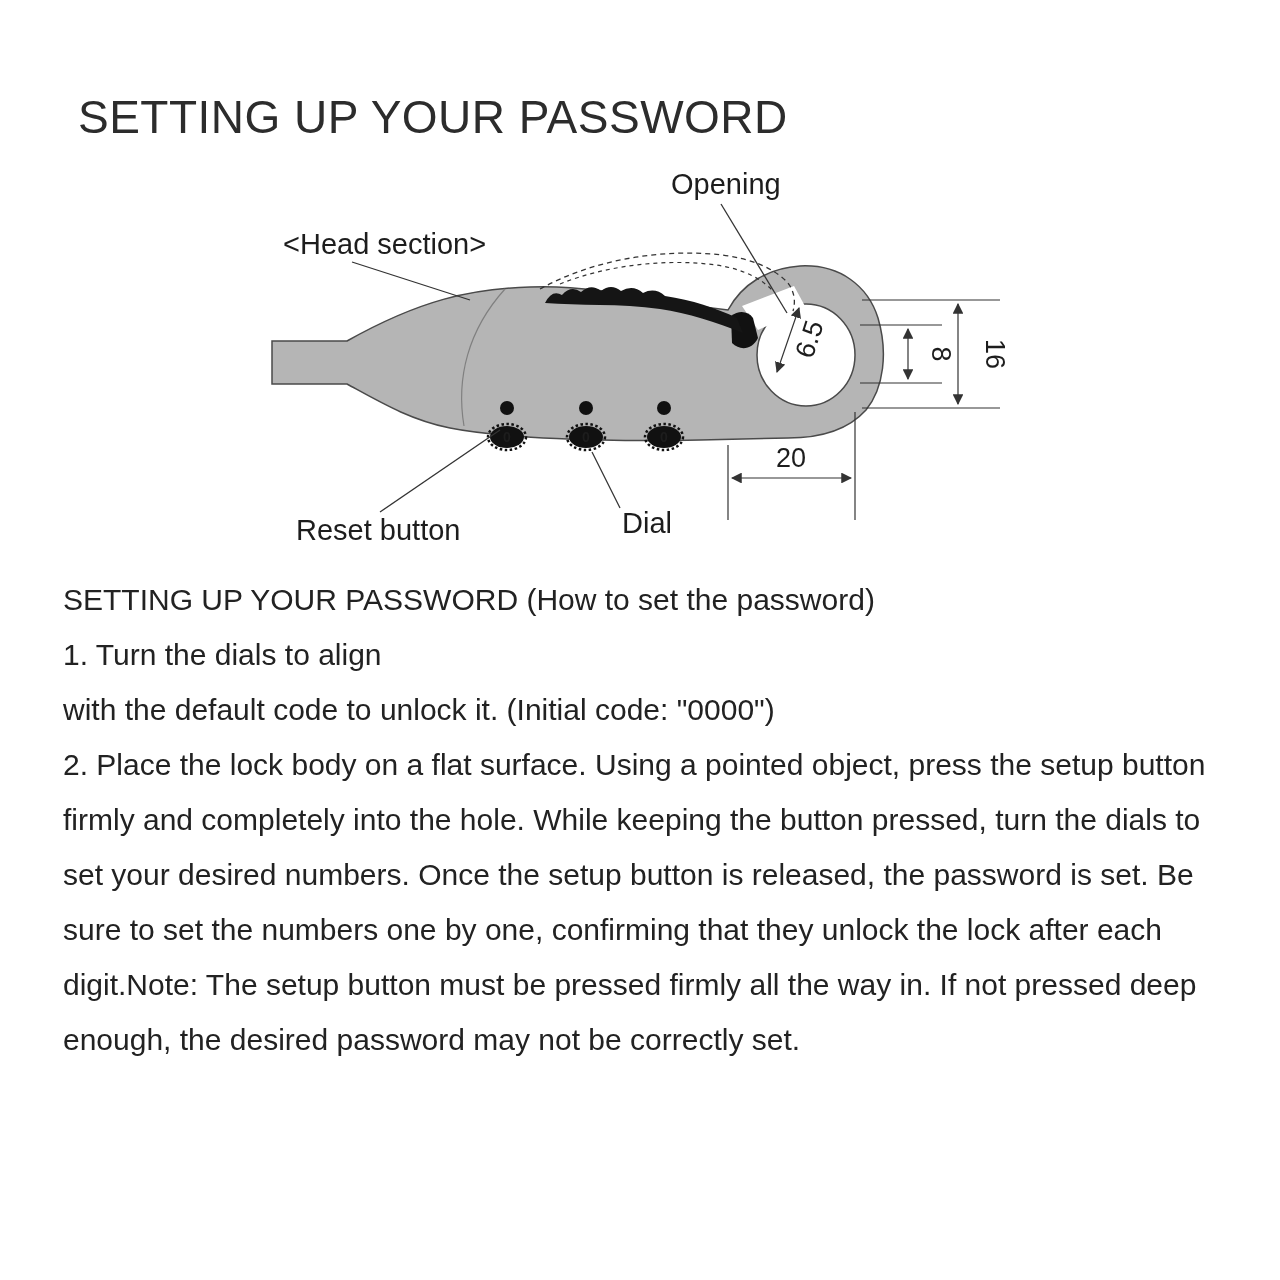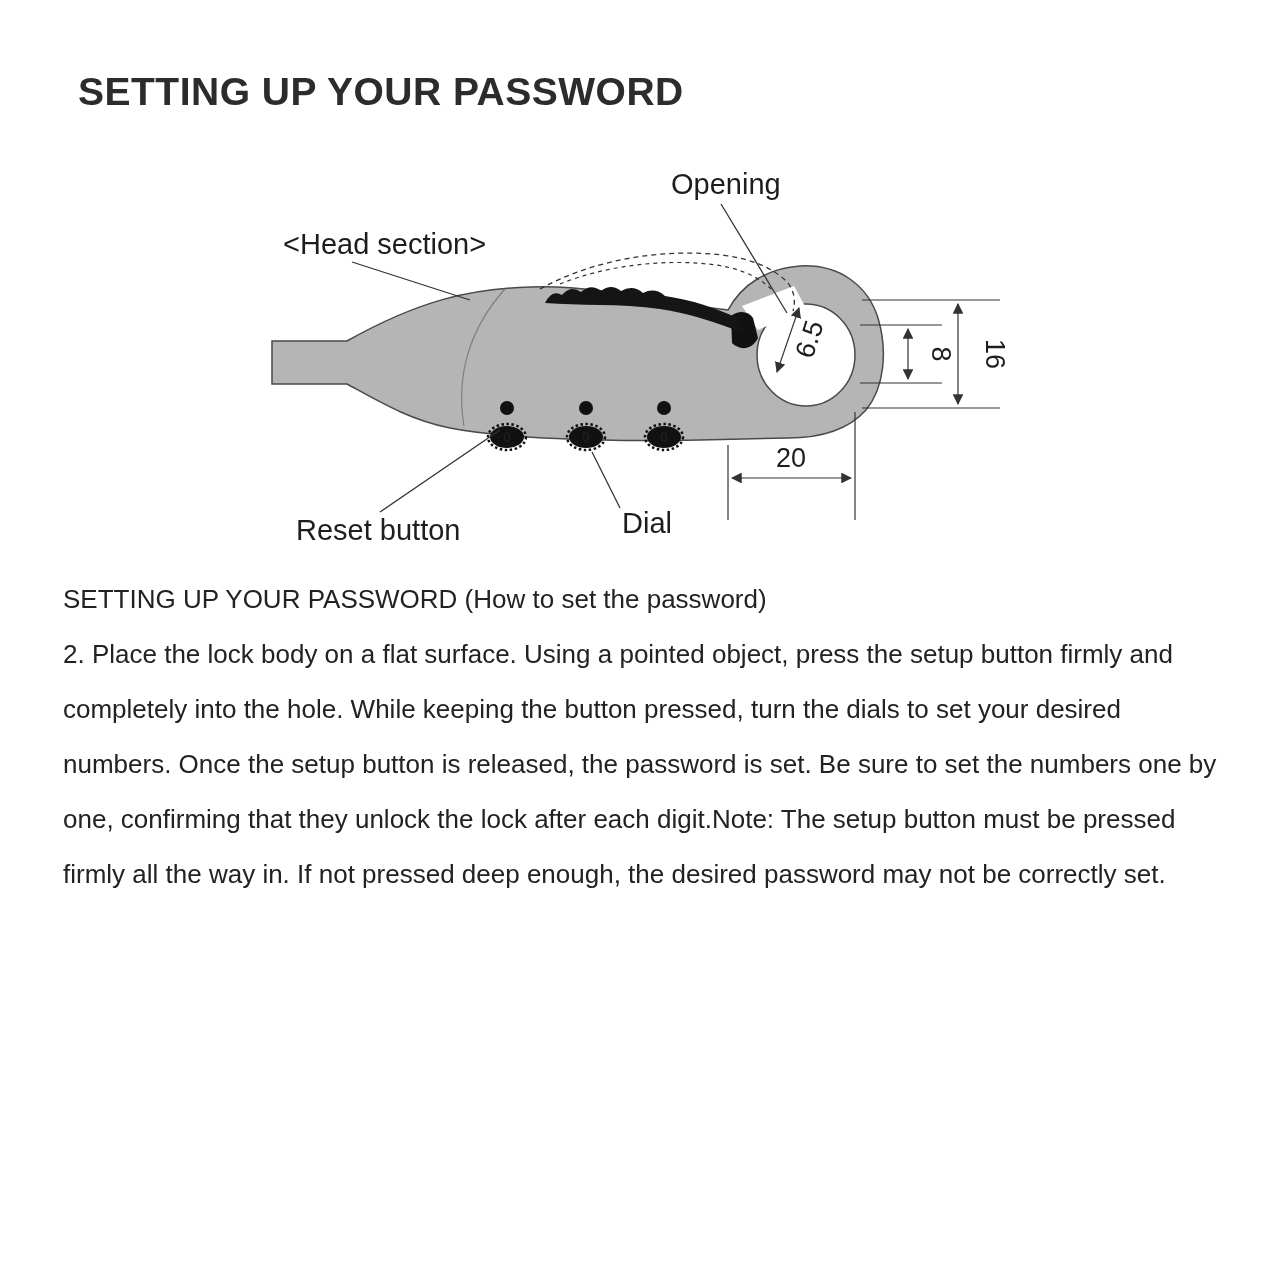--- a/index.html
+++ b/index.html
@@ -5,36 +5,36 @@
   html,body { margin:0; padding:0; background:#ffffff; }
   body {
     width:1280px; height:1280px;
     font-family:"Liberation Sans", sans-serif;
     color:#1d1d1d;
     position:relative;
     overflow:hidden;
   }
   .page { position:relative; width:1280px; height:1280px; }
   .page-title {
-    position:absolute; left:78px; top:70px; margin:0;
-    font-size:39px; font-weight:700; letter-spacing:0.5px; color:#2c2c2c;
+    position:absolute; left:78px; top:90px; margin:0;
+    font-size:46px; font-weight:400; letter-spacing:0.5px; color:#2c2c2c;
   }
   .diagram-svg { position:absolute; left:0; top:0; }
   .diagram-svg text {
     font-family:"Liberation Sans", sans-serif;
     fill:#1d1d1d;
   }
   .label-text { font-size:29px; }
   .dim-text { font-size:27px; fill:#222; }
   .dial-digit { font-size:14px; fill:#ffffff; font-weight:bold; }
   .instructions {
     position:absolute; left:63px; top:572px; width:1165px;
   }
   .instructions p {
-    margin:0; font-size:26px; line-height:55px; color:#222;
+    margin:0; font-size:30px; line-height:55px; color:#222;
   }
 </style>
 </head>
 <body>
 
 <div class="page">
 
   <h1 class="page-title">SETTING UP YOUR PASSWORD</h1>
 
   <svg class="diagram-svg" width="1280" height="580" viewBox="0 0 1280 580" xmlns="http://www.w3.org/2000/svg">
@@ -113,16 +113,18 @@
     <text class="dim-text" x="791" y="467" text-anchor="middle">20</text>
 
     <text class="label-text" x="671" y="194">Opening</text>
     <text class="label-text" x="283" y="254">&lt;Head section&gt;</text>
     <text class="label-text" x="296" y="540">Reset button</text>
     <text class="label-text" x="622" y="533">Dial</text>
   </svg>
 
   <div class="instructions">
     <p>SETTING UP YOUR PASSWORD (How to set the password)</p>
+    <p>1. Turn the dials to align</p>
+    <p>with the default code to unlock it. (Initial code: "0000")</p>
     <p>2. Place the lock body on a flat surface. Using a pointed object, press the setup button firmly and completely into the hole. While keeping the button pressed, turn the dials to set your desired numbers. Once the setup button is released, the password is set. Be sure to set the numbers one by one, confirming that they unlock the lock after each digit.Note: The setup button must be pressed firmly all the way in. If not pressed deep enough, the desired password may not be correctly set.</p>
   </div>
 
 </div>
 
 </body></html>

